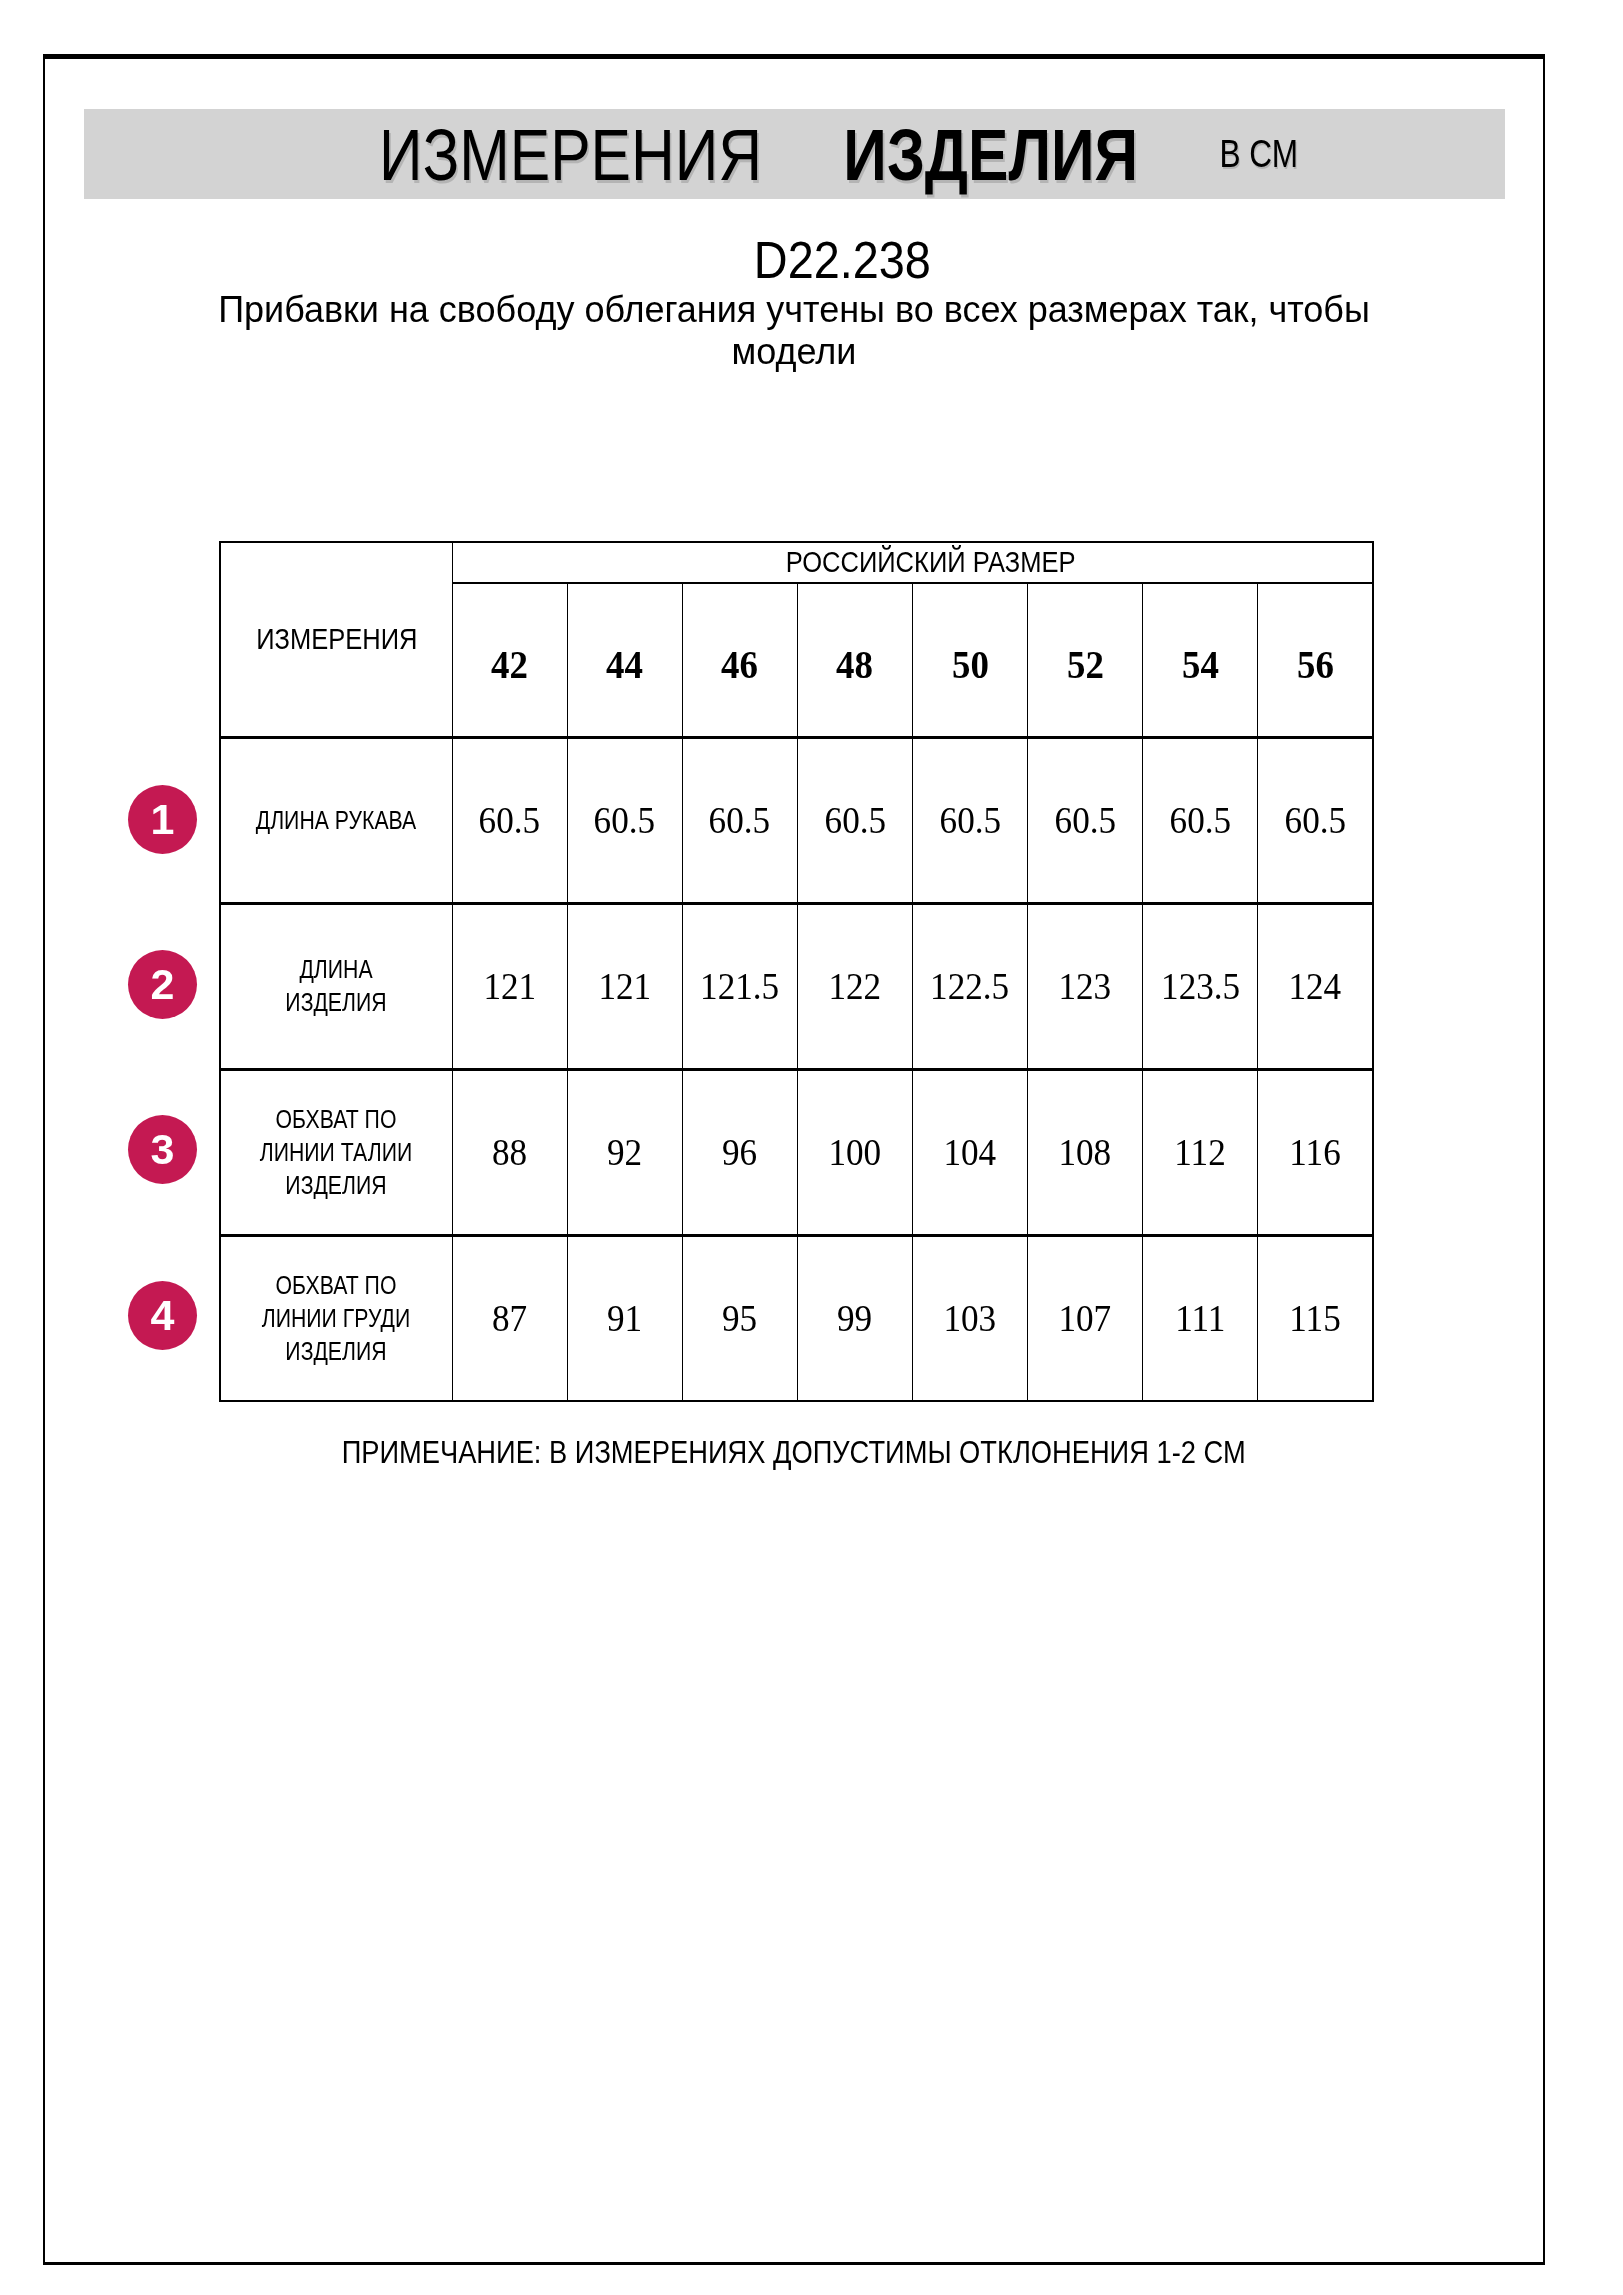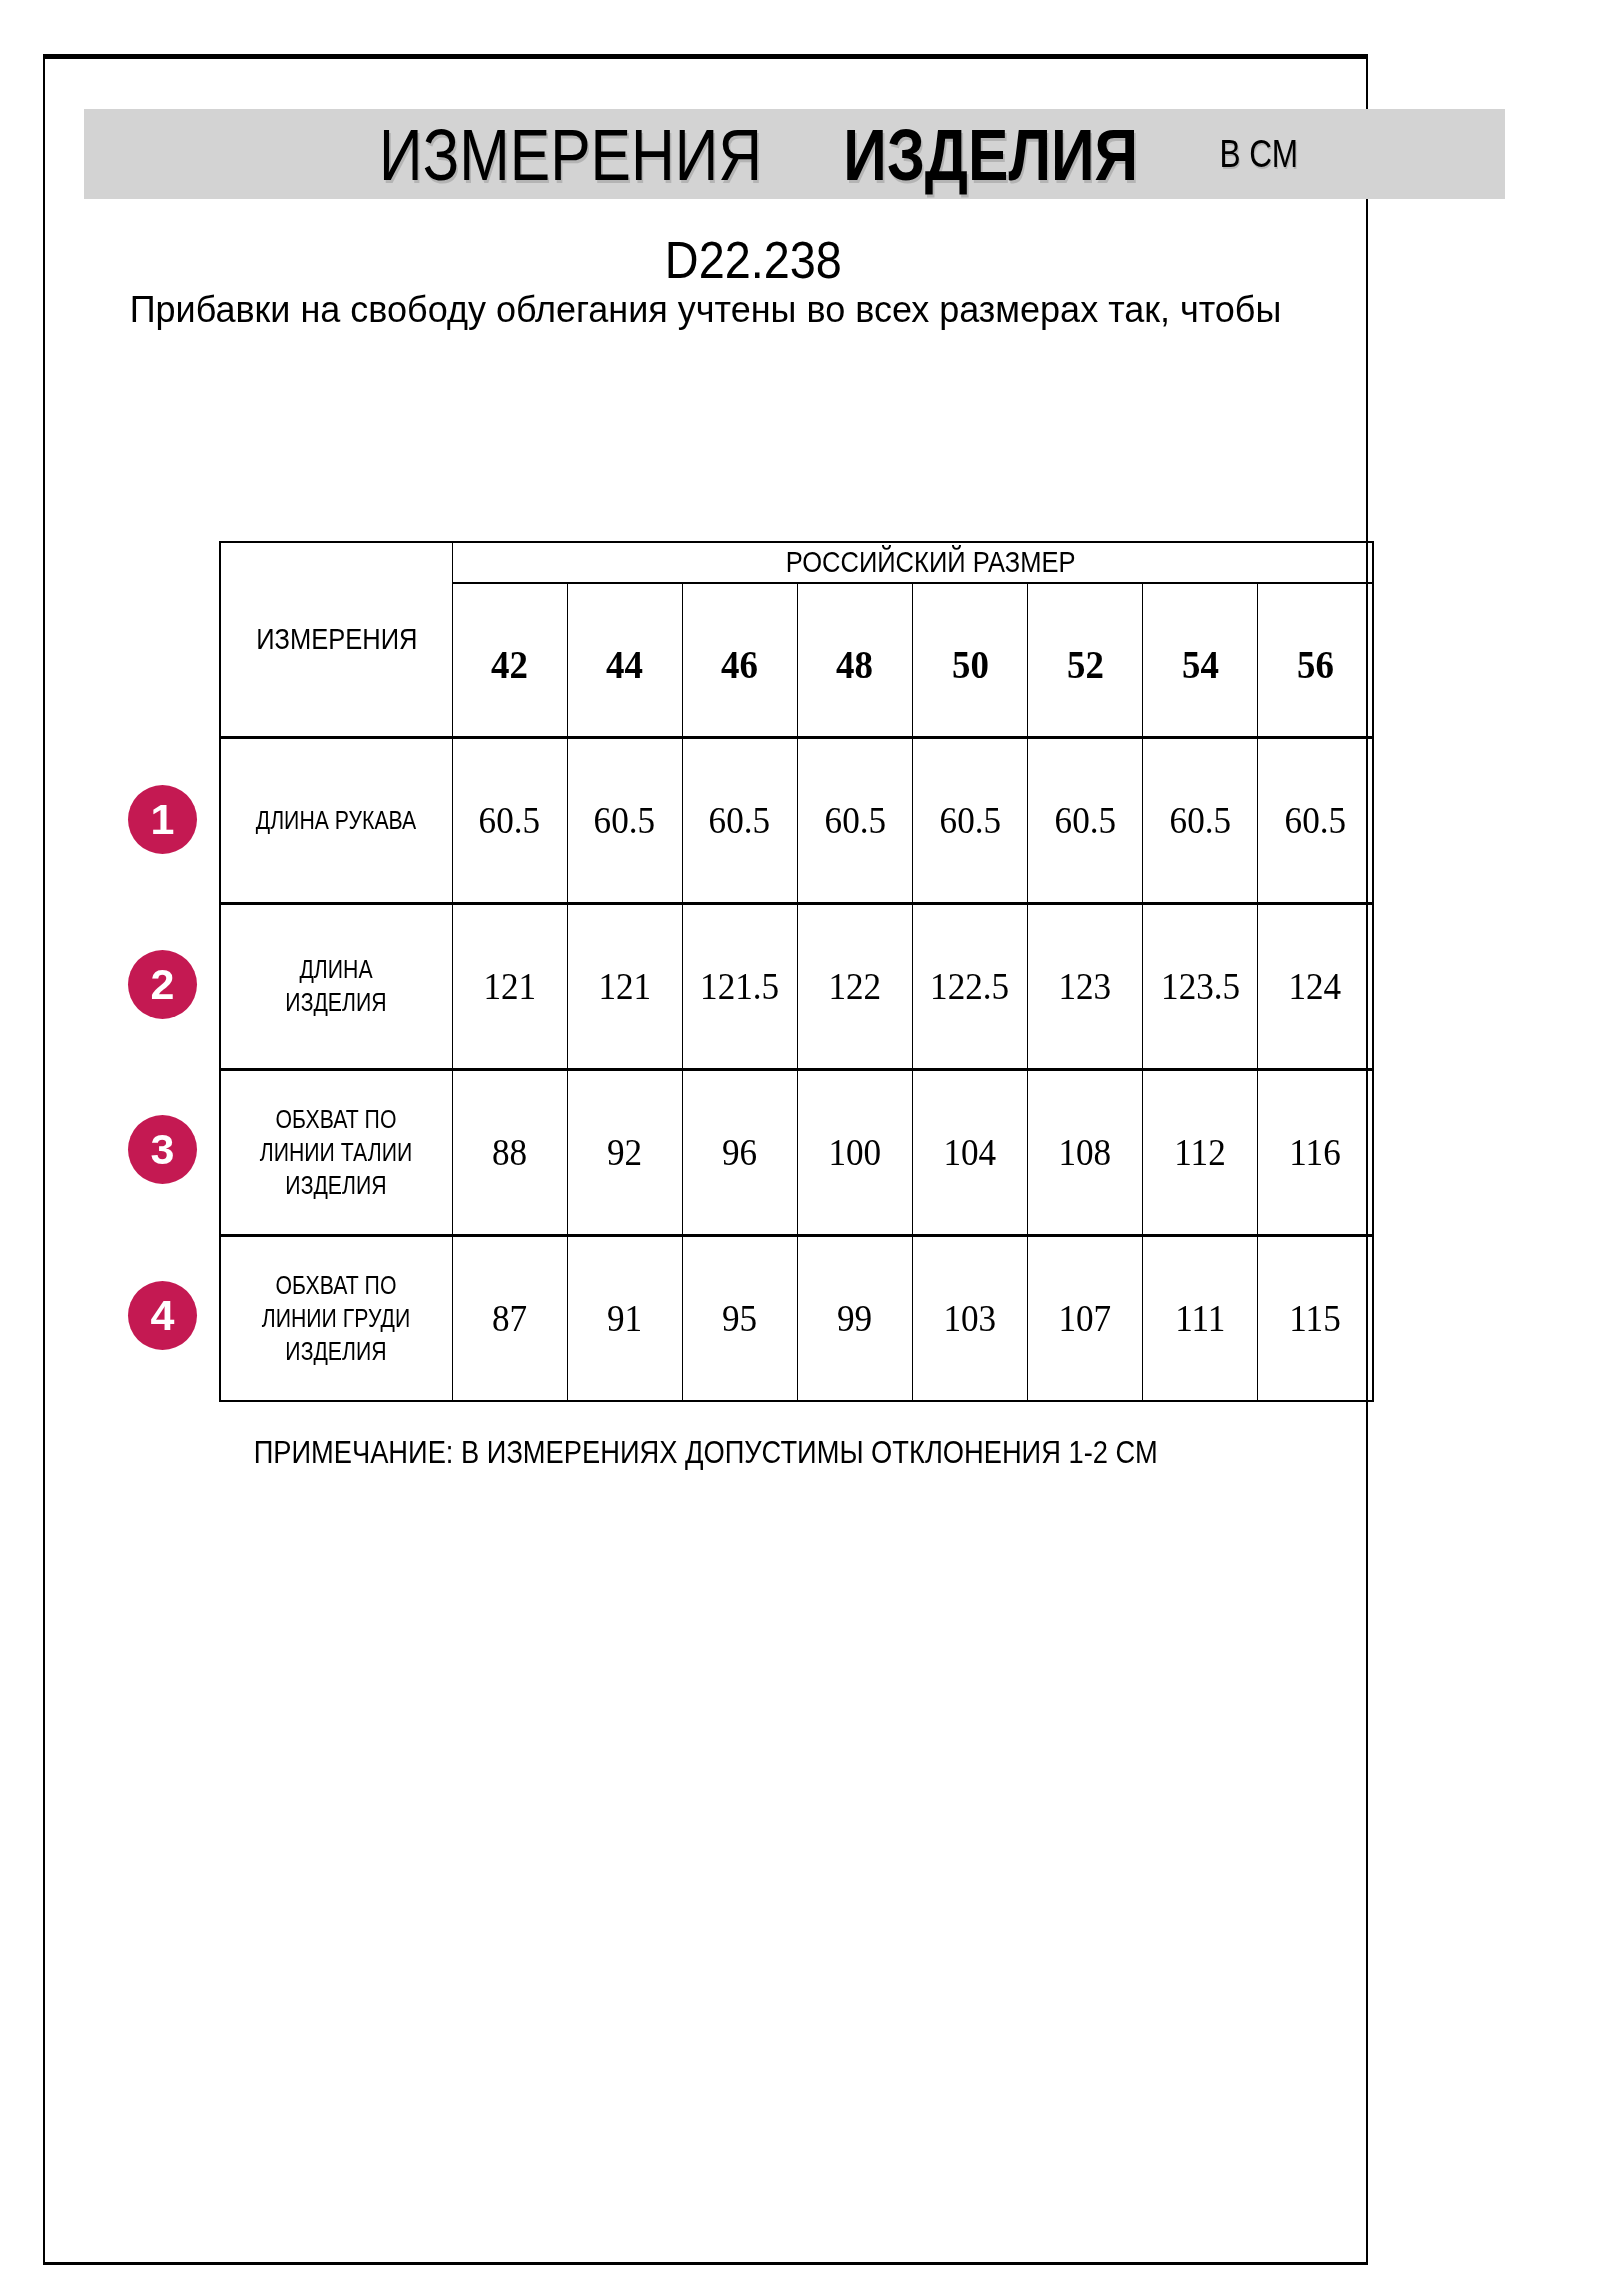--- a/index.html
+++ b/index.html
@@ -2,21 +2,21 @@
 <html style="font-size:10.5px"><head>
 <meta charset="utf-8">
 <style>
   * { margin:0; padding:0; box-sizing:border-box; }
   html,body { width:1623px; height:2295px; background:#ffffff;
               font-family:"Liberation Sans", sans-serif; color:#000; }
   body { position:relative; overflow:hidden; }
 
   
   .page {
-    position:absolute; left:43px; top:54px; width:1325px; height:2211px;
+    position:absolute; left:43px; top:54px; width:1502px; height:2211px;
     border-style:solid; border-color:#000;
     border-width:5.2px 2.6px 3.3px 2.6px;
   }
 
   
   .band {
     position:absolute; left:39px; top:50px; width:1421px; height:90px;
     background:#D3D3D3;
     display:flex; align-items:center; justify-content:center;
   }
@@ -95,20 +95,21 @@
       <span class="title-units">В СМ</span>
     </div>
   </div>
 
   <div class="model-code">
     <span>D22.238</span>
   </div>
 
   <div class="descr">
     <div>Прибавки на свободу облегания учтены во всех размерах так, чтобы</div>
+    <div>модели</div>
   </div>
 
   <div class="tbl-wrap">
     <table>
       <colgroup>
         <col class="c-lab">
           <col class="c-sz">
           <col class="c-sz">
           <col class="c-sz">
           <col class="c-sz">

